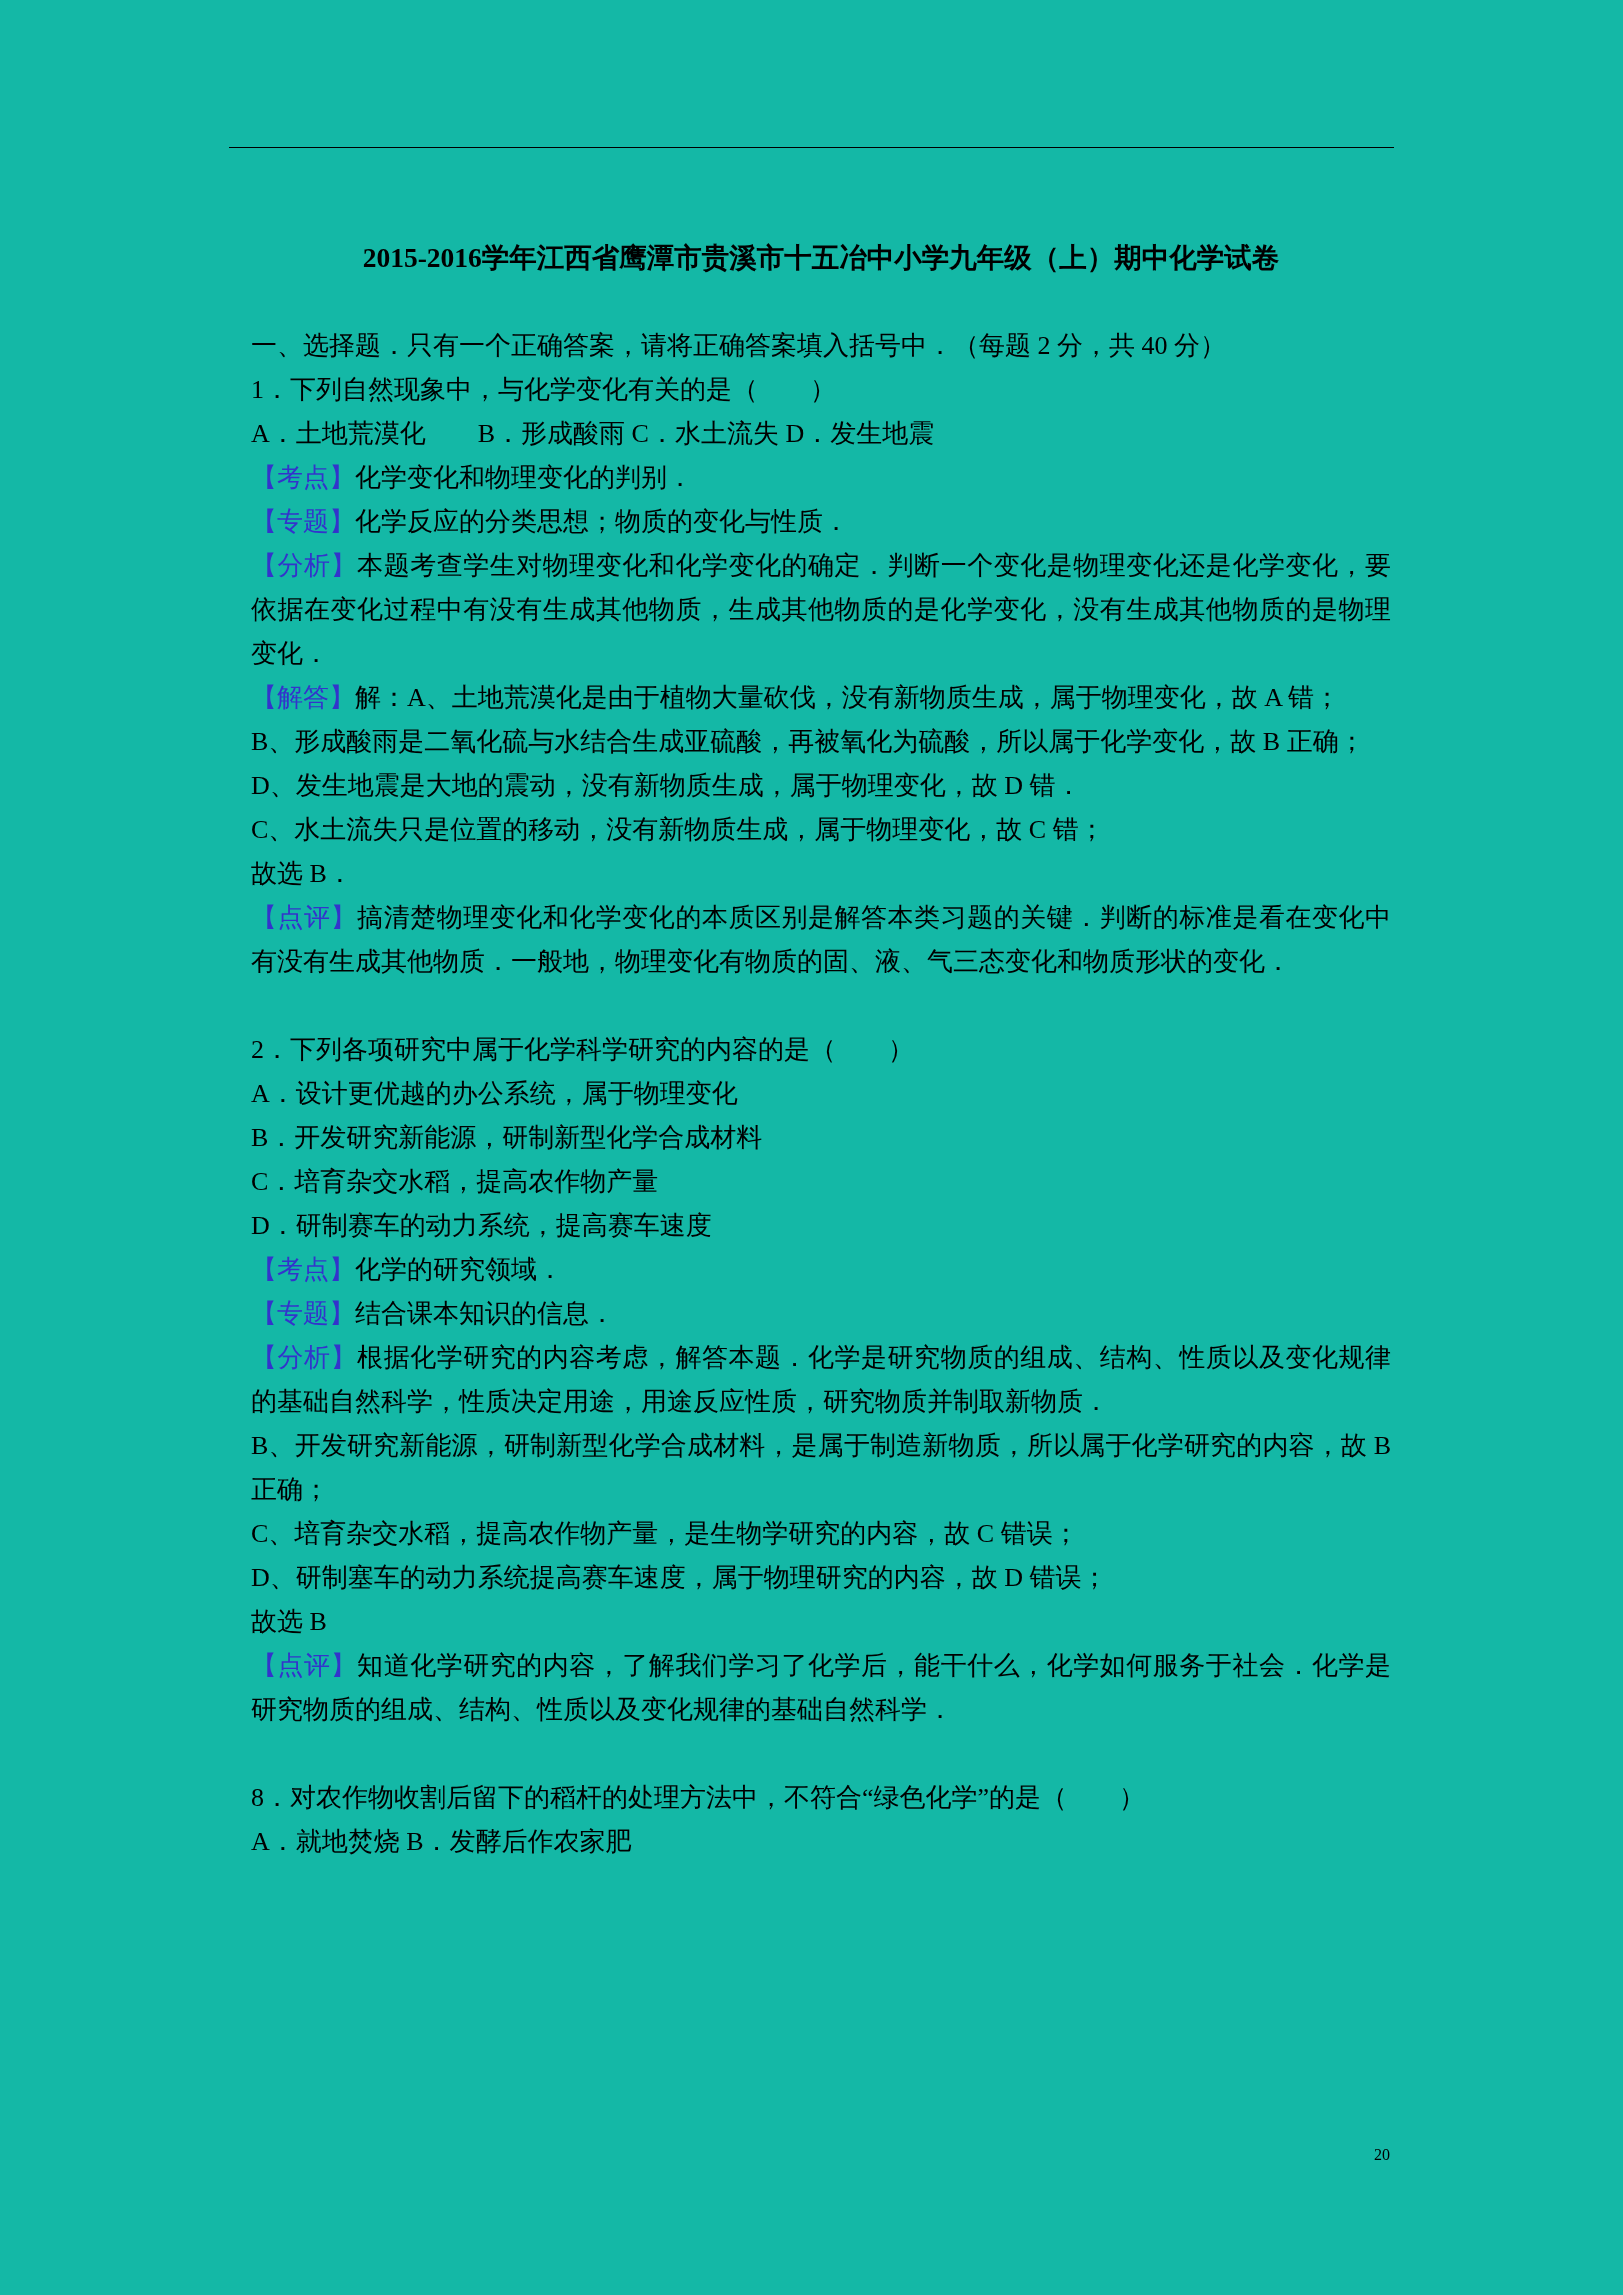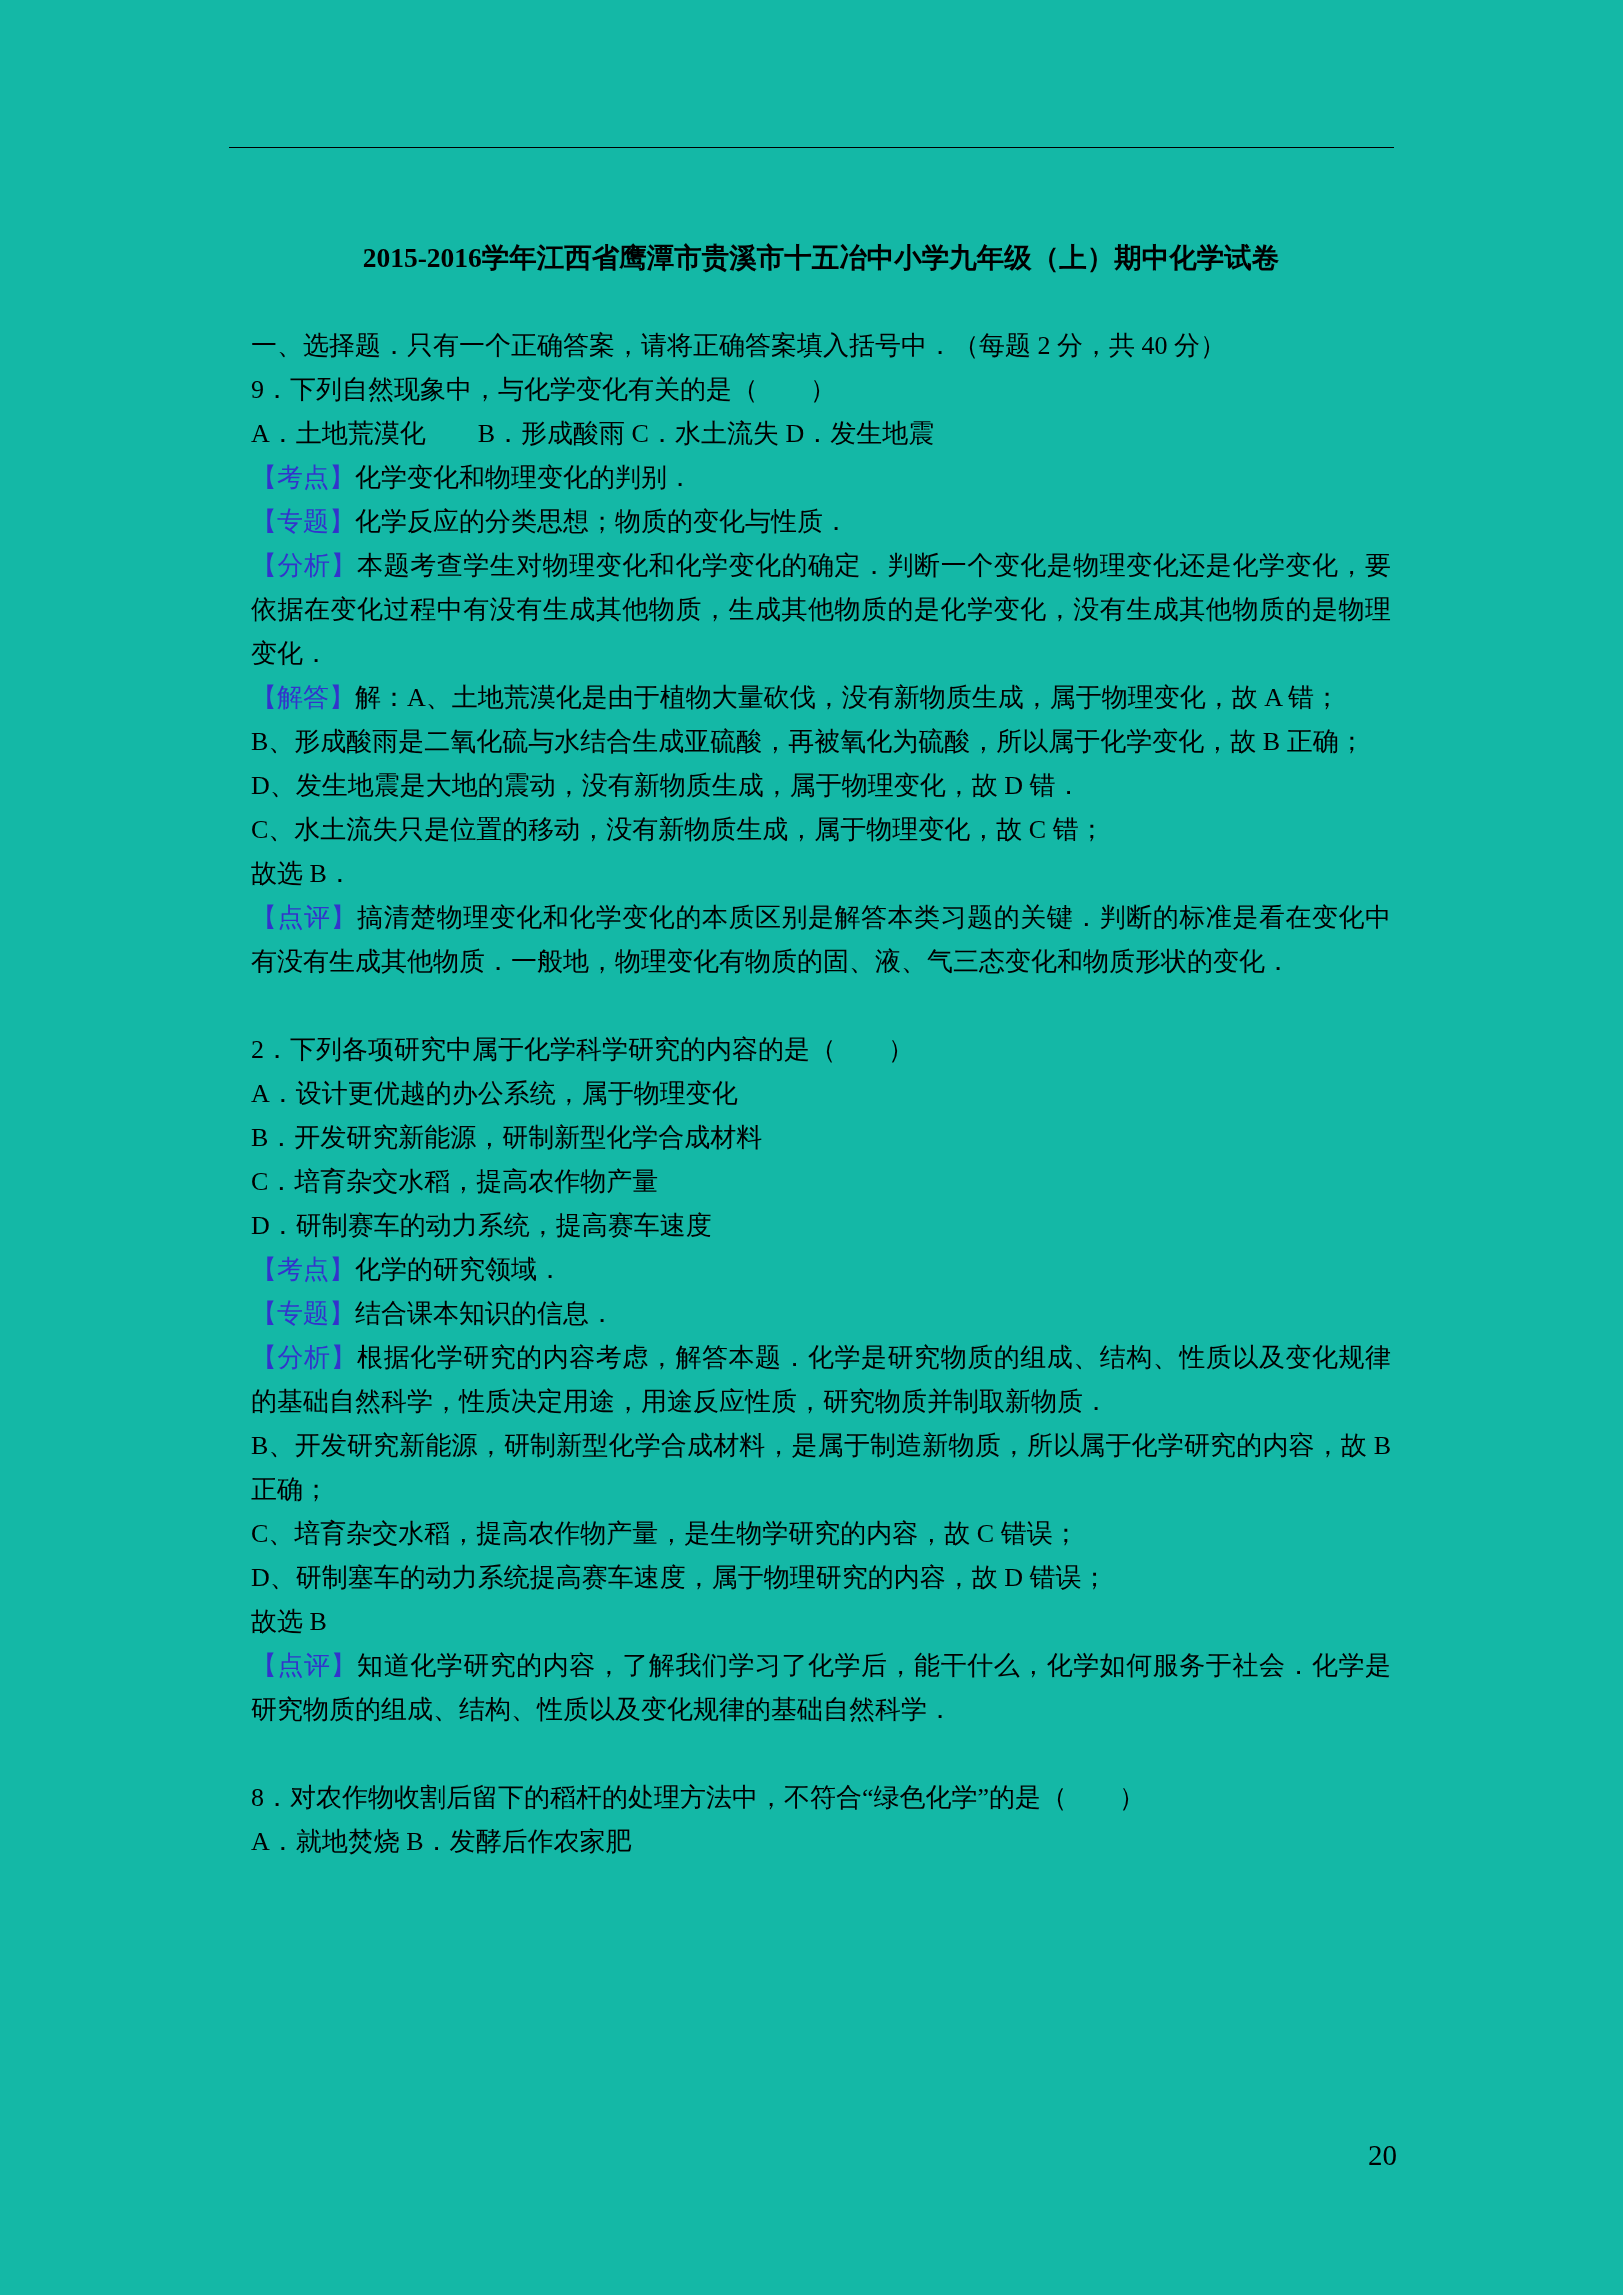--- a/index.html
+++ b/index.html
@@ -37,37 +37,37 @@
   p.title {
     text-align: center;
     font-weight: bold;
     font-size: 27.5px;
   }
   p.heading { font-weight: normal; }
   .spacer { height: 44px; }
   .tag { }
   .page-number {
     position: absolute;
-    right: 226px;
+    right: 233px;
     top: 2141px;
-    font-size: 29px;
+    font-size: 16px;
     line-height: 28px;
   }
 </style>
 </head>
 <body>
 
 <div class="page">
   <div class="header-rule"></div>
   <div class="content">
     <p class="title">2015-2016学年江西省鹰潭市贵溪市十五冶中小学九年级（上）期中化学试卷</p>
     <div>
         <div class="spacer"></div>
         <p class="heading"><span>一、选择题．只有一个正确答案，请将正确答案填入括号中．（每题 2 分，共 40 分）</span></p>
-        <p class="para"><span>9．下列自然现象中，与化学变化有关的是（　　）</span></p>
+        <p class="para"><span>1．下列自然现象中，与化学变化有关的是（　　）</span></p>
         <p class="para"><span>A．土地荒漠化　　B．形成酸雨 C．水土流失 D．发生地震</span></p>
         <p class="para"><span class="tag" style="color: rgb(51, 51, 204);">【考点】</span><span>化学变化和物理变化的判别．</span></p>
         <p class="para"><span class="tag" style="color: rgb(51, 51, 204);">【专题】</span><span>化学反应的分类思想；物质的变化与性质．</span></p>
         <p class="para"><span class="tag" style="color: rgb(51, 51, 204);">【分析】</span><span>本题考查学生对物理变化和化学变化的确定．判断一个变化是物理变化还是化学变化，要依据在变化过程中有没有生成其他物质，生成其他物质的是化学变化，没有生成其他物质的是物理变化．</span></p>
         <p class="para"><span class="tag" style="color: rgb(51, 51, 204);">【解答】</span><span>解：A、土地荒漠化是由于植物大量砍伐，没有新物质生成，属于物理变化，故 A 错；</span></p>
         <p class="para"><span>B、形成酸雨是二氧化硫与水结合生成亚硫酸，再被氧化为硫酸，所以属于化学变化，故 B 正确；</span></p>
         <p class="para"><span>D、发生地震是大地的震动，没有新物质生成，属于物理变化，故 D 错．</span></p>
         <p class="para"><span>C、水土流失只是位置的移动，没有新物质生成，属于物理变化，故 C 错；</span></p>
         <p class="para"><span>故选 B．</span></p>
         <p class="para"><span class="tag" style="color: rgb(51, 51, 204);">【点评】</span><span>搞清楚物理变化和化学变化的本质区别是解答本类习题的关键．判断的标准是看在变化中有没有生成其他物质．一般地，物理变化有物质的固、液、气三态变化和物质形状的变化．</span></p>

